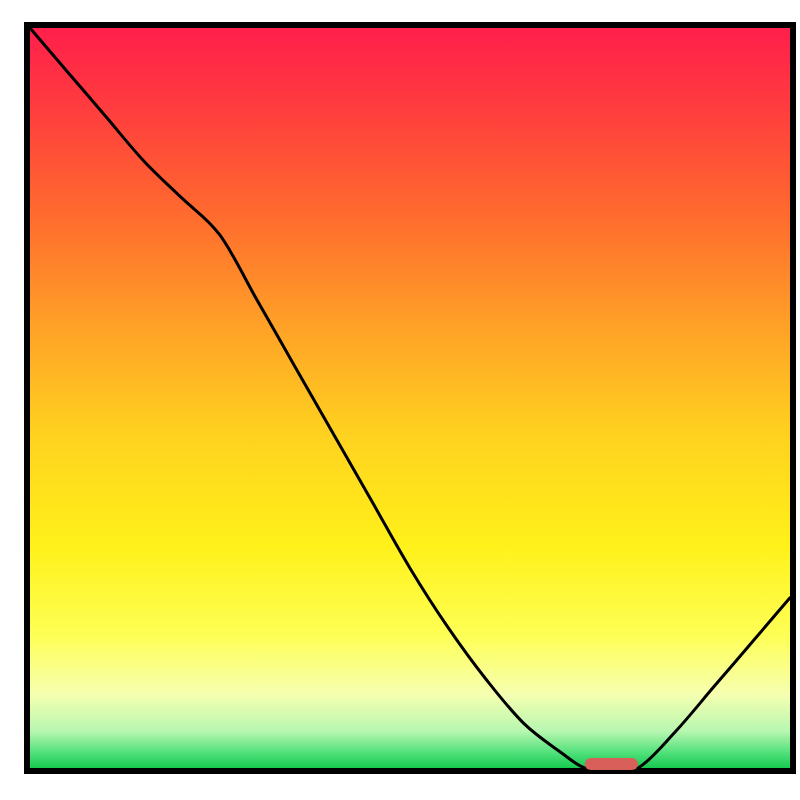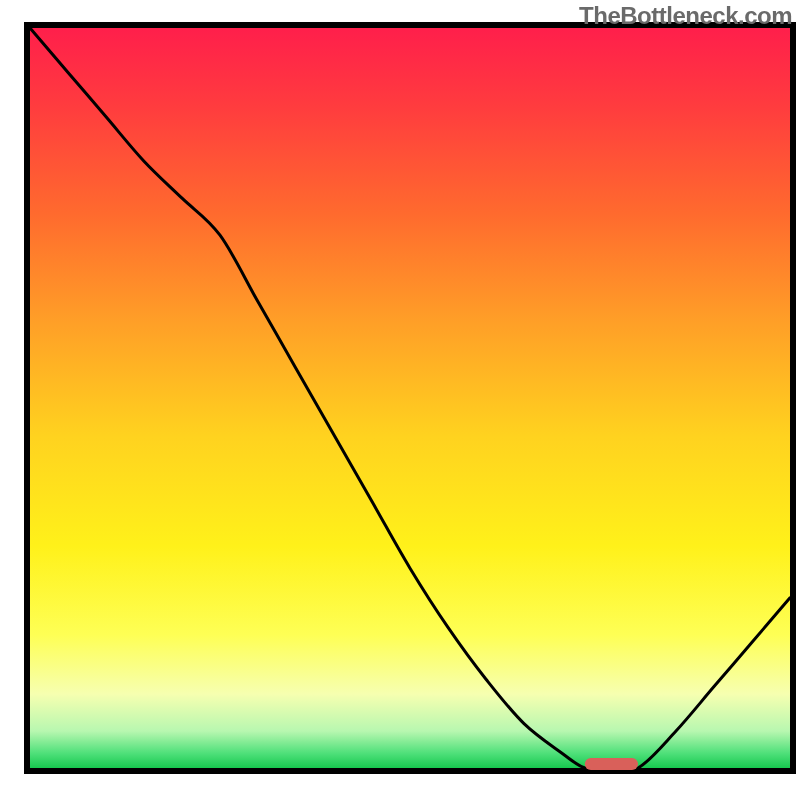--- a/index.html
+++ b/index.html
@@ -27,21 +27,20 @@
   }
   svg {
     display: block;
   }
 </style>
 </head>
 <body>
 
 <div class="chart-container">
 
-  <div class="watermark">TheBottleneck.com</div>
 
   <svg width="800" height="800" viewBox="0 0 800 800">
     <defs>
       <linearGradient id="bg-grad" x1="0" y1="0" x2="0" y2="1">
       <stop offset="0.0%" stop-color="#ff1f4b"></stop>
           <stop offset="10.0%" stop-color="#ff3a3f"></stop>
           <stop offset="25.0%" stop-color="#ff6a2e"></stop>
           <stop offset="40.0%" stop-color="#ffa027"></stop>
           <stop offset="55.0%" stop-color="#ffd21f"></stop>
           <stop offset="70.0%" stop-color="#fff11a"></stop>

